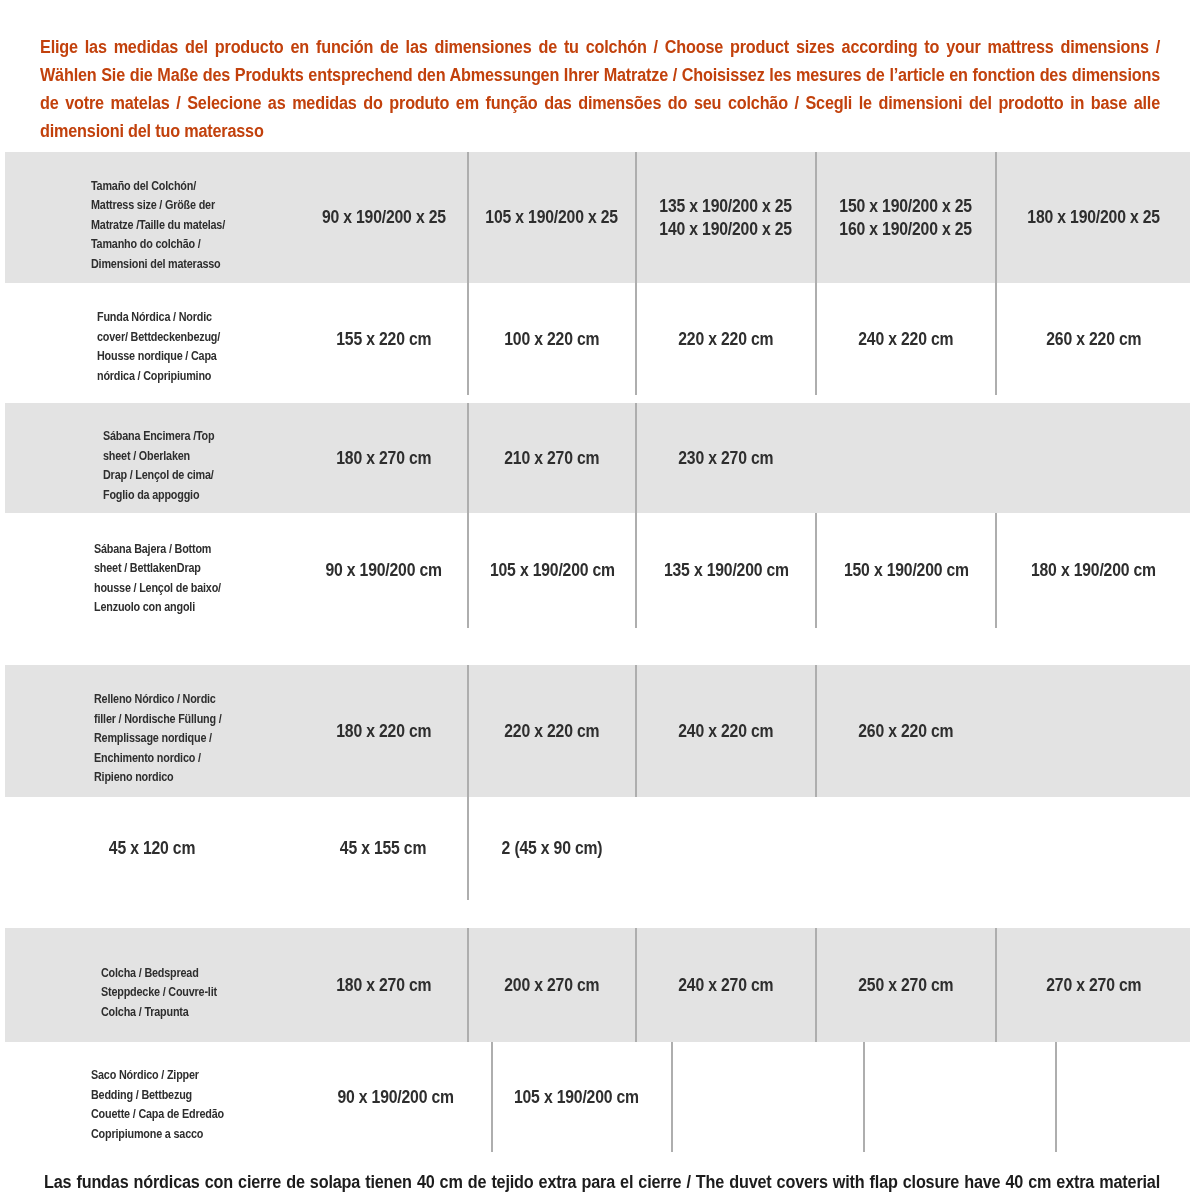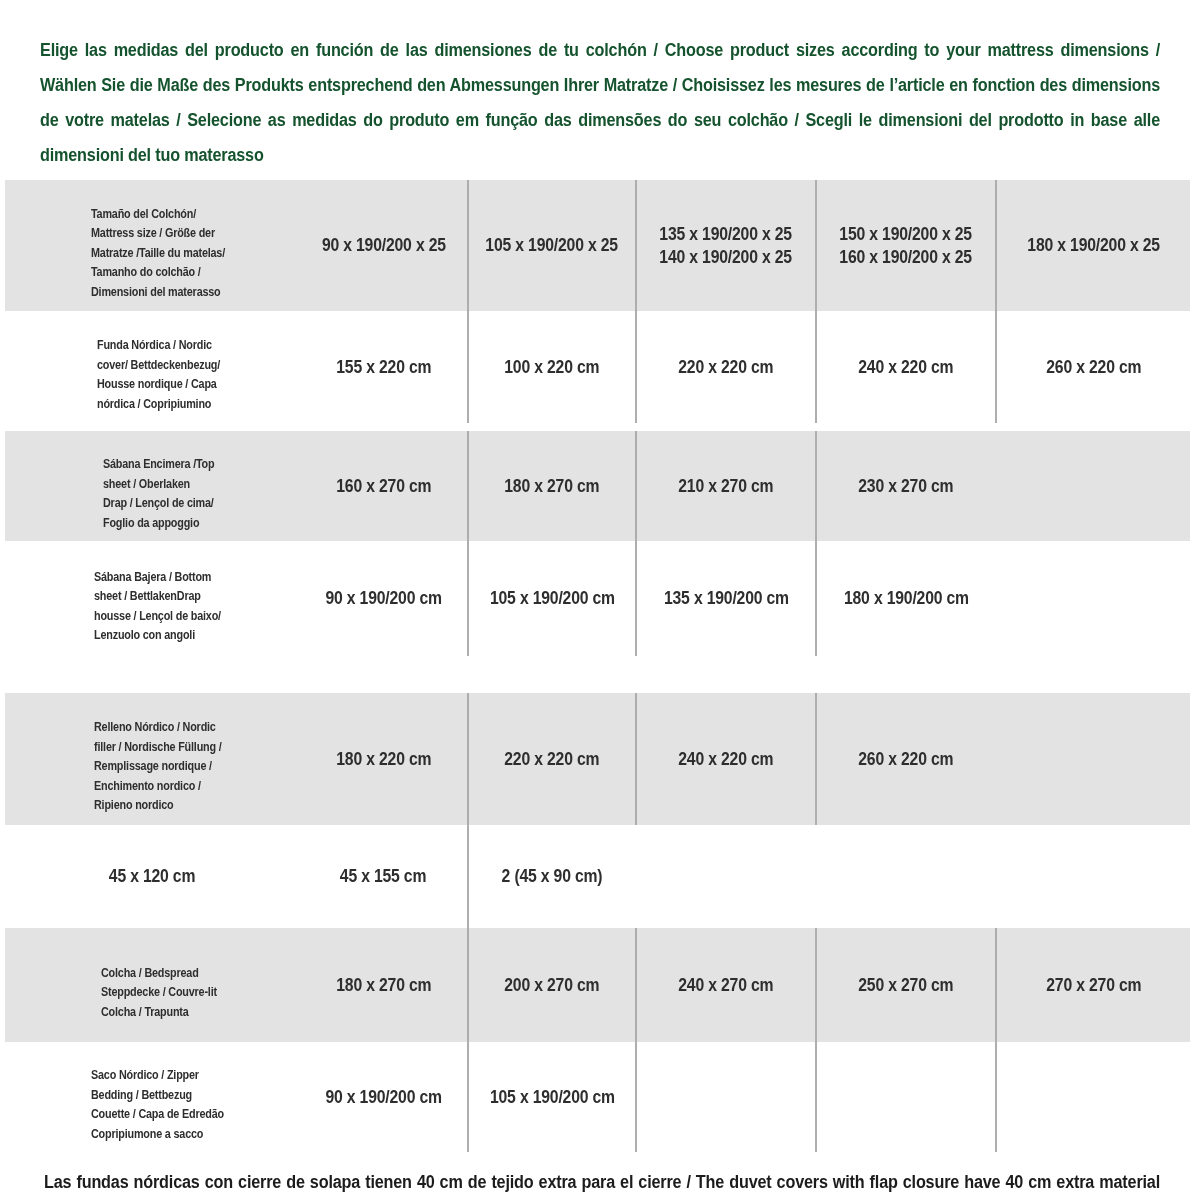--- a/index.html
+++ b/index.html
@@ -9,40 +9,40 @@
     font-weight:bold;color:#2e2e2e;letter-spacing:-0.2px;
     overflow:hidden;
   }
   
   .cond-block{width:111.11%;transform:scaleX(0.9);transform-origin:0 0;}
   .cond-left{transform:scaleX(0.9);transform-origin:0 50%;white-space:pre-line;}
   .cond-center{display:inline-block;transform:scaleX(0.9);transform-origin:50% 50%;white-space:pre-line;text-align:center;}
 
   .para{
     margin:33px 40px 0 40px;
-    font-size:18px;line-height:35px;color:#14532d;
+    font-size:18px;line-height:28px;color:#c2410c;
     text-align:justify;
   }
   .para .cond-block{text-align:justify;}
 
   .size-table{margin:7px 0 0 5px;width:1185px;}
   .t-row{
     display:grid;
     grid-template-columns:295px 167px 168px 180px 180px 195px;
     align-items:stretch;
   }
   .t-row:nth-child(odd){background:var(--shade,#e3e3e3);}
   .t-row:nth-child(1){min-height:131px;}
   .t-row:nth-child(2){min-height:112px;}
   .t-row:nth-child(3){min-height:103px;margin-top:8px;}
   .t-row:nth-child(4){min-height:115px;}
   .t-row:nth-child(5){min-height:132px;margin-top:37px;}
   .t-row:nth-child(6){min-height:103px;}
-  .t-row:nth-child(7){min-height:114px;}
-  .t-row:nth-child(8){min-height:98px;}
+  .t-row:nth-child(7){min-height:114px;margin-top:28px;}
+  .t-row:nth-child(8){min-height:98px;gap:12px;}
 
   .cell{display:flex;align-items:center;min-width:0;}
   .label-cell{padding:24px 10px 8px 35px;justify-content:center;
     font-size:12px;line-height:19.5px;}
   .value-cell{justify-content:center;text-align:center;
     font-size:17.5px;line-height:23px;}
   .t-row > .cell:nth-child(n+3){border-left:2px solid var(--divider,#aeaeae);}
 
   .footnote{
     margin:16px 40px 0 44px;
@@ -111,23 +111,20 @@
   </div>
 
   <div class="t-row">
     <div class="cell label-cell">
       <div class="cond-left">Sábana Encimera /Top
 sheet / Oberlaken
 Drap / Lençol de cima/
 Foglio da appoggio</div>
     </div>
     <div class="cell value-cell">
-        <span class="cond-center">160 x 270 cm</span>
-      </div>
-    <div class="cell value-cell">
         <span class="cond-center">180 x 270 cm</span>
       </div>
     <div class="cell value-cell">
         <span class="cond-center">210 x 270 cm</span>
       </div>
     <div class="cell value-cell">
         <span class="cond-center">230 x 270 cm</span>
       </div>
   </div>
 
@@ -139,20 +136,23 @@
 Lenzuolo con angoli</div>
     </div>
     <div class="cell value-cell">
         <span class="cond-center">90 x 190/200 cm</span>
       </div>
     <div class="cell value-cell">
         <span class="cond-center">105 x 190/200 cm</span>
       </div>
     <div class="cell value-cell">
         <span class="cond-center">135 x 190/200 cm</span>
+      </div>
+    <div class="cell value-cell">
+        <span class="cond-center">150 x 190/200 cm</span>
       </div>
     <div class="cell value-cell">
         <span class="cond-center">180 x 190/200 cm</span>
       </div>
   </div>
 
   <div class="t-row">
     <div class="cell label-cell">
       <div class="cond-left">Relleno Nórdico / Nordic
 filler / Nordische Füllung /

